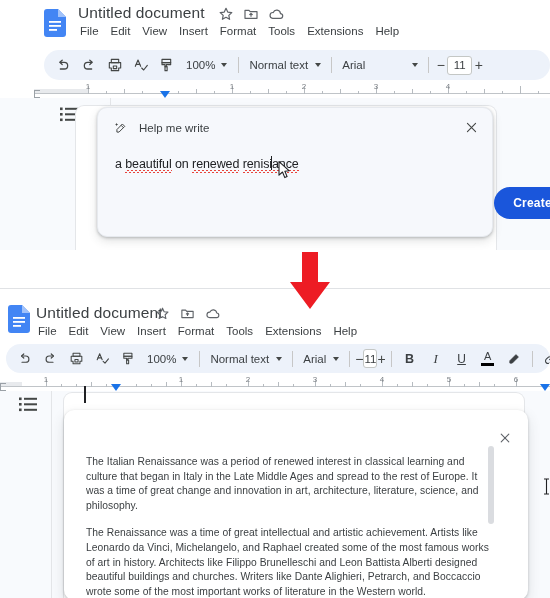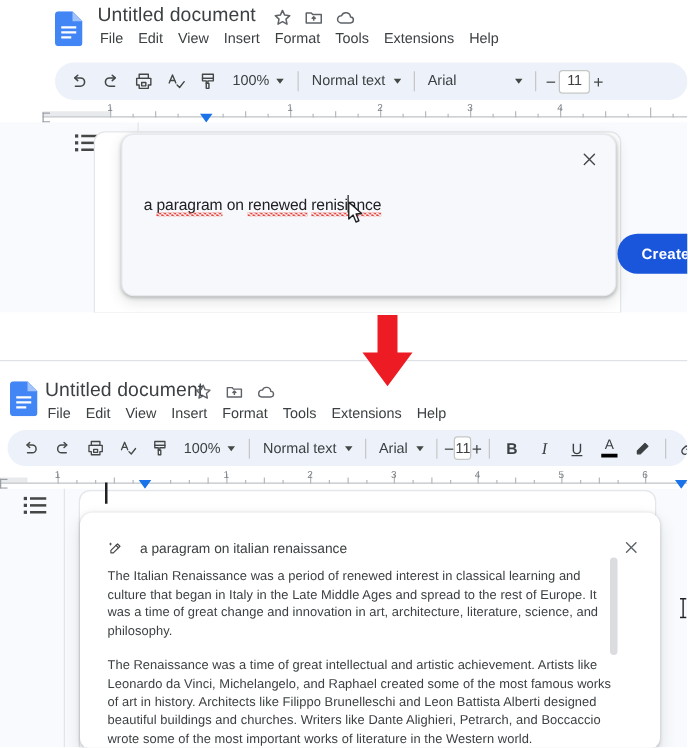--- a/index.html
+++ b/index.html
@@ -269,28 +269,38 @@
           <rect x="6" y="7.3" width="13" height="2" fill="#444746"></rect>
           <rect x="1" y="12.5" width="2.6" height="2.6" fill="#444746"></rect>
           <rect x="6" y="12.8" width="13" height="2" fill="#444746"></rect>
         </svg>
       </div>
       <div class="outline-rail" style="left:110px;top:0;height:152px;"></div>
       <div class="page" style="left:76px;top:8px;width:420px;height:144px;"></div>
     </div>
 
     <div class="hmw-card" style="left:97px;top:107px;width:396px;height:130px;">
+      <div class="hmw-head">
+        <span class="magic">
+          <svg width="14" height="14" viewBox="0 0 24 24" fill="none" stroke="#444746" stroke-width="1.7" stroke-linecap="round" stroke-linejoin="round">
+            <path d="M14.8 5.6l3.6 3.6L8.6 19H5v-3.6z"></path>
+            <path d="M4.5 3.2l.8 2 2 .8-2 .8-.8 2-.8-2-2-.8 2-.8z" fill="#444746" stroke="none"></path>
+            <path d="M12.6 7.8l3.6 3.6"></path>
+          </svg>
+        </span>
+        <span class="label">Help me write</span>
+      </div>
       <span class="hmw-close">
         <svg width="15" height="15" viewBox="0 0 24 24" fill="none" stroke="#444746" stroke-width="1.8" stroke-linecap="round">
           <path d="M5.5 5.5l13 13M18.5 5.5l-13 13"></path>
         </svg>
       </span>
 
       <div class="hmw-input">
-        <span>a </span><span class="squiggle">paragram</span><span> on </span><span class="squiggle">renewed</span><span> </span><span class="squiggle"><span>renisi</span><span class="caret-bar"></span><span>ance</span></span>
+        <span>a </span><span class="squiggle">beautiful</span><span> on </span><span class="squiggle">renewed</span><span> </span><span class="squiggle"><span>renisi</span><span class="caret-bar"></span><span>ance</span></span>
       </div>
 
       <div class="create-btn" style="left:396px;top:79px;width:77px;height:32px;">Create</div>
 
       <span class="cursor-arrow" style="left:180px;top:53px;">
         <svg width="13" height="18" viewBox="0 0 13 18">
           <path d="M1 0.7L1 14.2 4.5 11 6.8 16.6 9.1 15.6 6.9 10.2 11.3 9.8z" fill="#ffffff" stroke="#202124" stroke-width="1.1" stroke-linejoin="round"></path>
         </svg>
       </span>
     </div>
@@ -482,30 +492,20 @@
           <rect x="1" y="12.5" width="2.6" height="2.6" fill="#444746"></rect>
           <rect x="6" y="12.8" width="13" height="2" fill="#444746"></rect>
         </svg>
       </div>
       <div class="outline-rail" style="left:51px;top:0;height:207px;"></div>
       <div class="page" style="left:64px;top:2px;width:460px;height:205px;"></div>
       <div class="text-caret" style="left:84px;top:-5px;height:17px;"></div>
     </div>
 
     <div class="out-card" style="left:64px;top:114px;width:464px;height:190px;">
-      <div class="out-head">
-        <span class="magic">
-          <svg width="13" height="13" viewBox="0 0 24 24" fill="none" stroke="#444746" stroke-width="1.7" stroke-linecap="round" stroke-linejoin="round">
-            <path d="M14.8 5.6l3.6 3.6L8.6 19H5v-3.6z"></path>
-            <path d="M4.5 3.2l.8 2 2 .8-2 .8-.8 2-.8-2-2-.8 2-.8z" fill="#444746" stroke="none"></path>
-            <path d="M12.6 7.8l3.6 3.6"></path>
-          </svg>
-        </span>
-        <span class="label">a paragram on italian renaissance</span>
-      </div>
       <span class="out-close">
         <svg width="14" height="14" viewBox="0 0 24 24" fill="none" stroke="#5f6368" stroke-width="1.9" stroke-linecap="round">
           <path d="M5.5 5.5l13 13M18.5 5.5l-13 13"></path>
         </svg>
       </span>
 
       <div class="out-body">
         <p>The Italian Renaissance was a period of renewed interest in classical learning and culture that began in Italy in the Late Middle Ages and spread to the rest of Europe. It was a time of great change and innovation in art, architecture, literature, science, and philosophy.</p>
         <p>The Renaissance was a time of great intellectual and artistic achievement. Artists like Leonardo da Vinci, Michelangelo, and Raphael created some of the most famous works of art in history. Architects like Filippo Brunelleschi and Leon Battista Alberti designed beautiful buildings and churches. Writers like Dante Alighieri, Petrarch, and Boccaccio wrote some of the most important works of literature in the Western world.</p>
 

